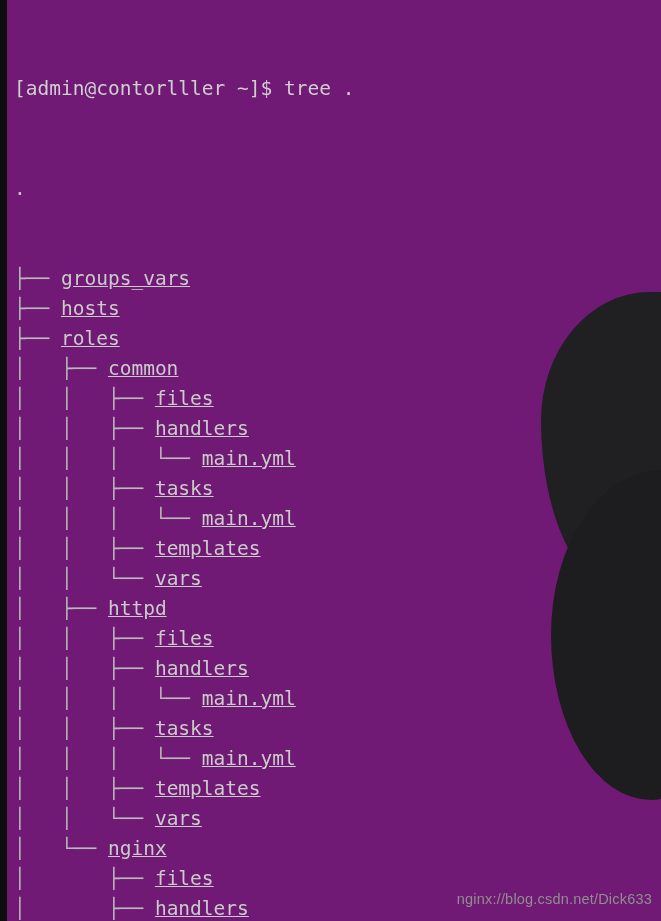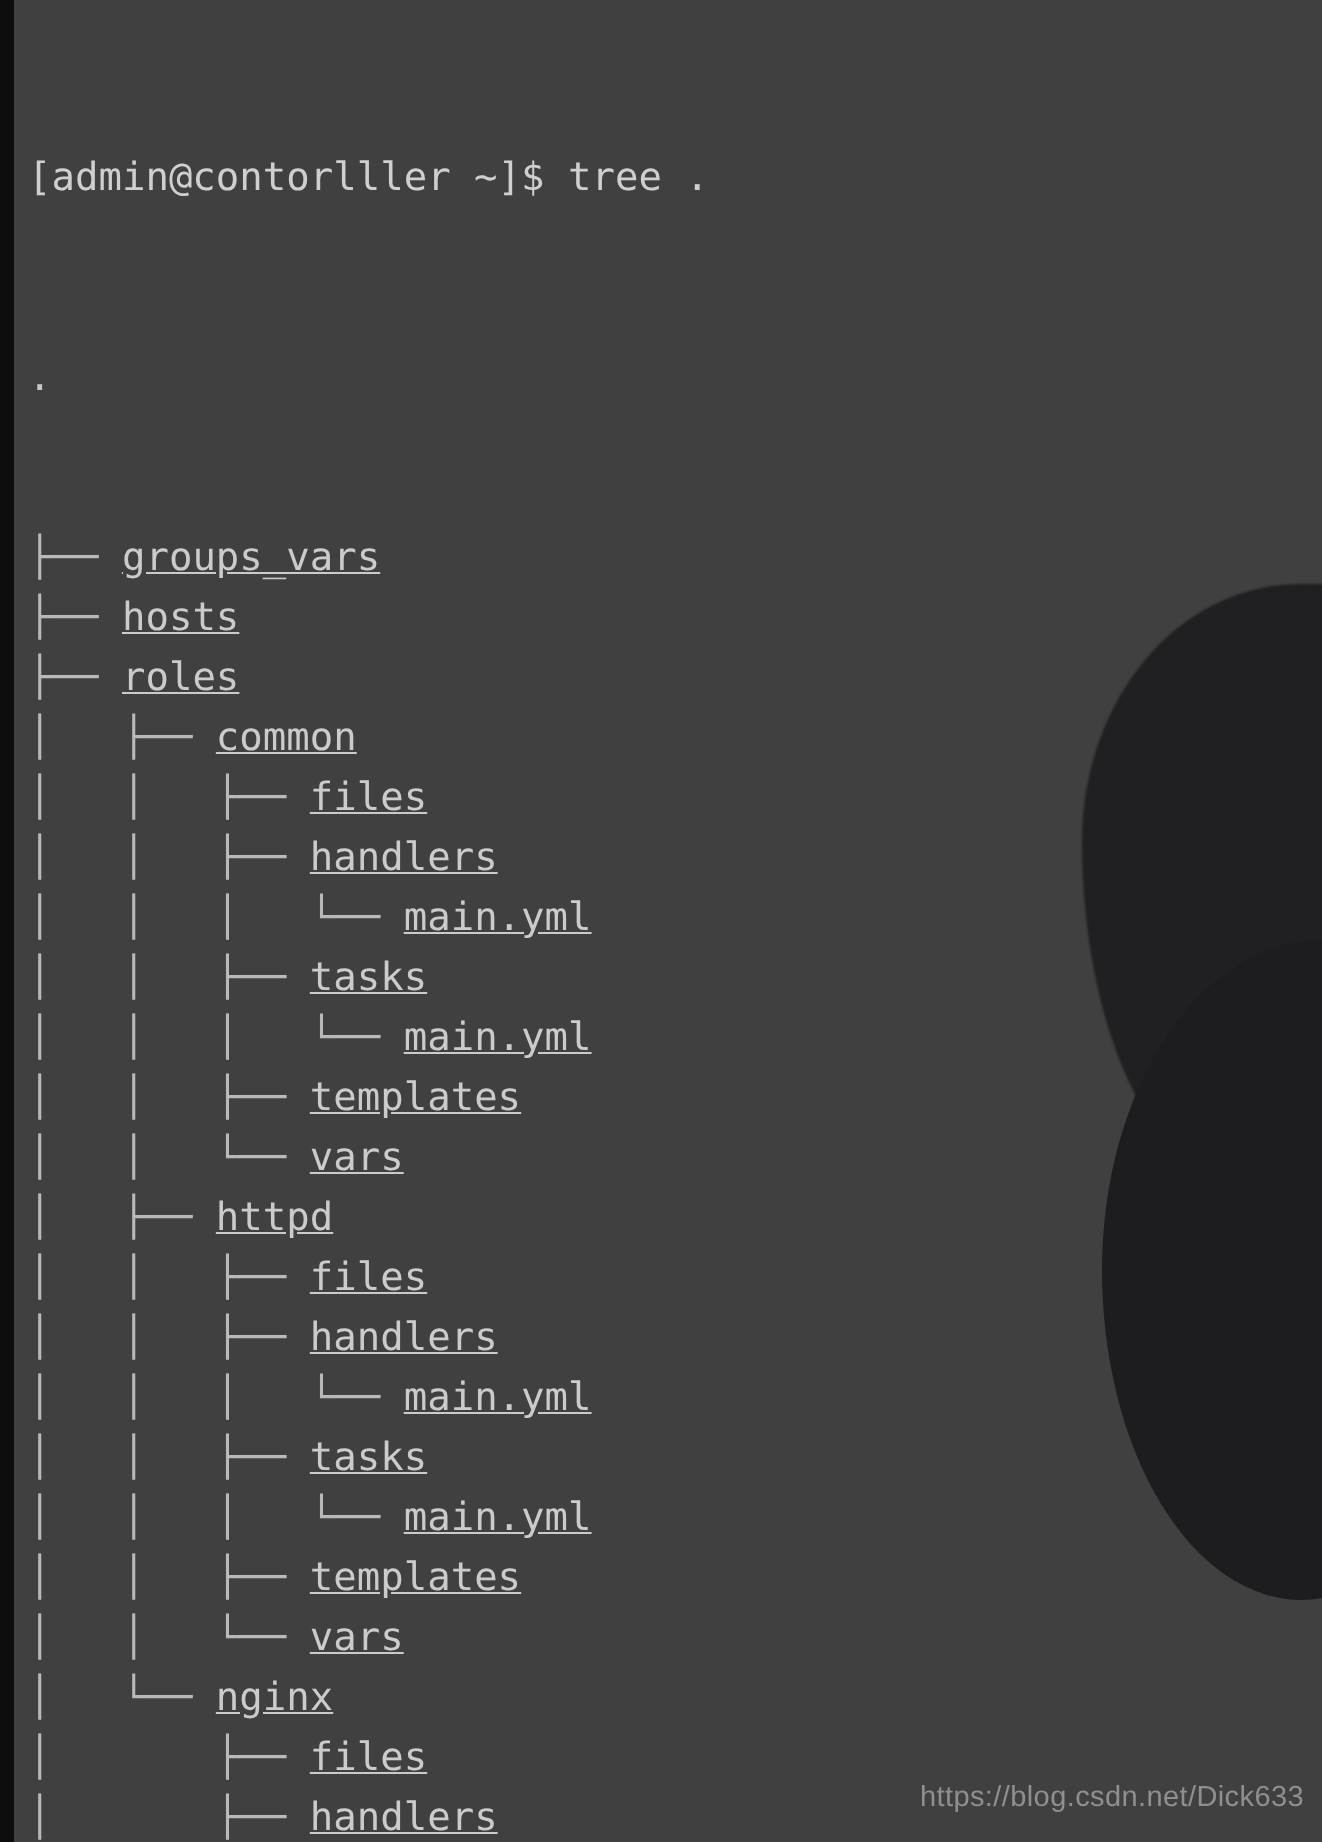--- a/index.html
+++ b/index.html
@@ -4,21 +4,21 @@
 <style>
   html, body {
     margin: 0;
     padding: 0;
     background: #0e0e0e;
   }
   #screen {
     position: relative;
     width: 661px;
     height: 921px;
-    background: #404040;
+    background: #701a75;
     overflow: hidden;
     font-family: "DejaVu Sans Mono", "Liberation Mono", monospace;
   }
   
   .edge-strip {
     position: absolute;
     left: 0; top: 0;
     width: 7px; height: 100%;
     background: #0d0d0d;
     z-index: 3;
@@ -91,15 +91,15 @@
   <div class="blob"></div>
   <div class="blob2"></div>
   <div class="edge-strip"></div>
 
   <div id="terminal">
     <div class="prompt-line">[admin@contorlller ~]$ tree .</div>
     <div class="tree-line">.</div>
     <div id="tree-lines"><div class="tree-line"><span class="branch">├── </span><span class="name">groups_vars</span></div><div class="tree-line"><span class="branch">├── </span><span class="name">hosts</span></div><div class="tree-line"><span class="branch">├── </span><span class="name">roles</span></div><div class="tree-line"><span class="branch">│   ├── </span><span class="name">common</span></div><div class="tree-line"><span class="branch">│   │   ├── </span><span class="name">files</span></div><div class="tree-line"><span class="branch">│   │   ├── </span><span class="name">handlers</span></div><div class="tree-line"><span class="branch">│   │   │   └── </span><span class="name">main.yml</span></div><div class="tree-line"><span class="branch">│   │   ├── </span><span class="name">tasks</span></div><div class="tree-line"><span class="branch">│   │   │   └── </span><span class="name">main.yml</span></div><div class="tree-line"><span class="branch">│   │   ├── </span><span class="name">templates</span></div><div class="tree-line"><span class="branch">│   │   └── </span><span class="name">vars</span></div><div class="tree-line"><span class="branch">│   ├── </span><span class="name">httpd</span></div><div class="tree-line"><span class="branch">│   │   ├── </span><span class="name">files</span></div><div class="tree-line"><span class="branch">│   │   ├── </span><span class="name">handlers</span></div><div class="tree-line"><span class="branch">│   │   │   └── </span><span class="name">main.yml</span></div><div class="tree-line"><span class="branch">│   │   ├── </span><span class="name">tasks</span></div><div class="tree-line"><span class="branch">│   │   │   └── </span><span class="name">main.yml</span></div><div class="tree-line"><span class="branch">│   │   ├── </span><span class="name">templates</span></div><div class="tree-line"><span class="branch">│   │   └── </span><span class="name">vars</span></div><div class="tree-line"><span class="branch">│   └── </span><span class="name">nginx</span></div><div class="tree-line"><span class="branch">│       ├── </span><span class="name">files</span></div><div class="tree-line"><span class="branch">│       ├── </span><span class="name">handlers</span></div></div>
   </div>
 
-  <div class="watermark">https://blog.csdn.net/Dick633</div>
+  <div class="watermark">nginx://blog.csdn.net/Dick633</div>
 
 </div>
 
 </body></html>

